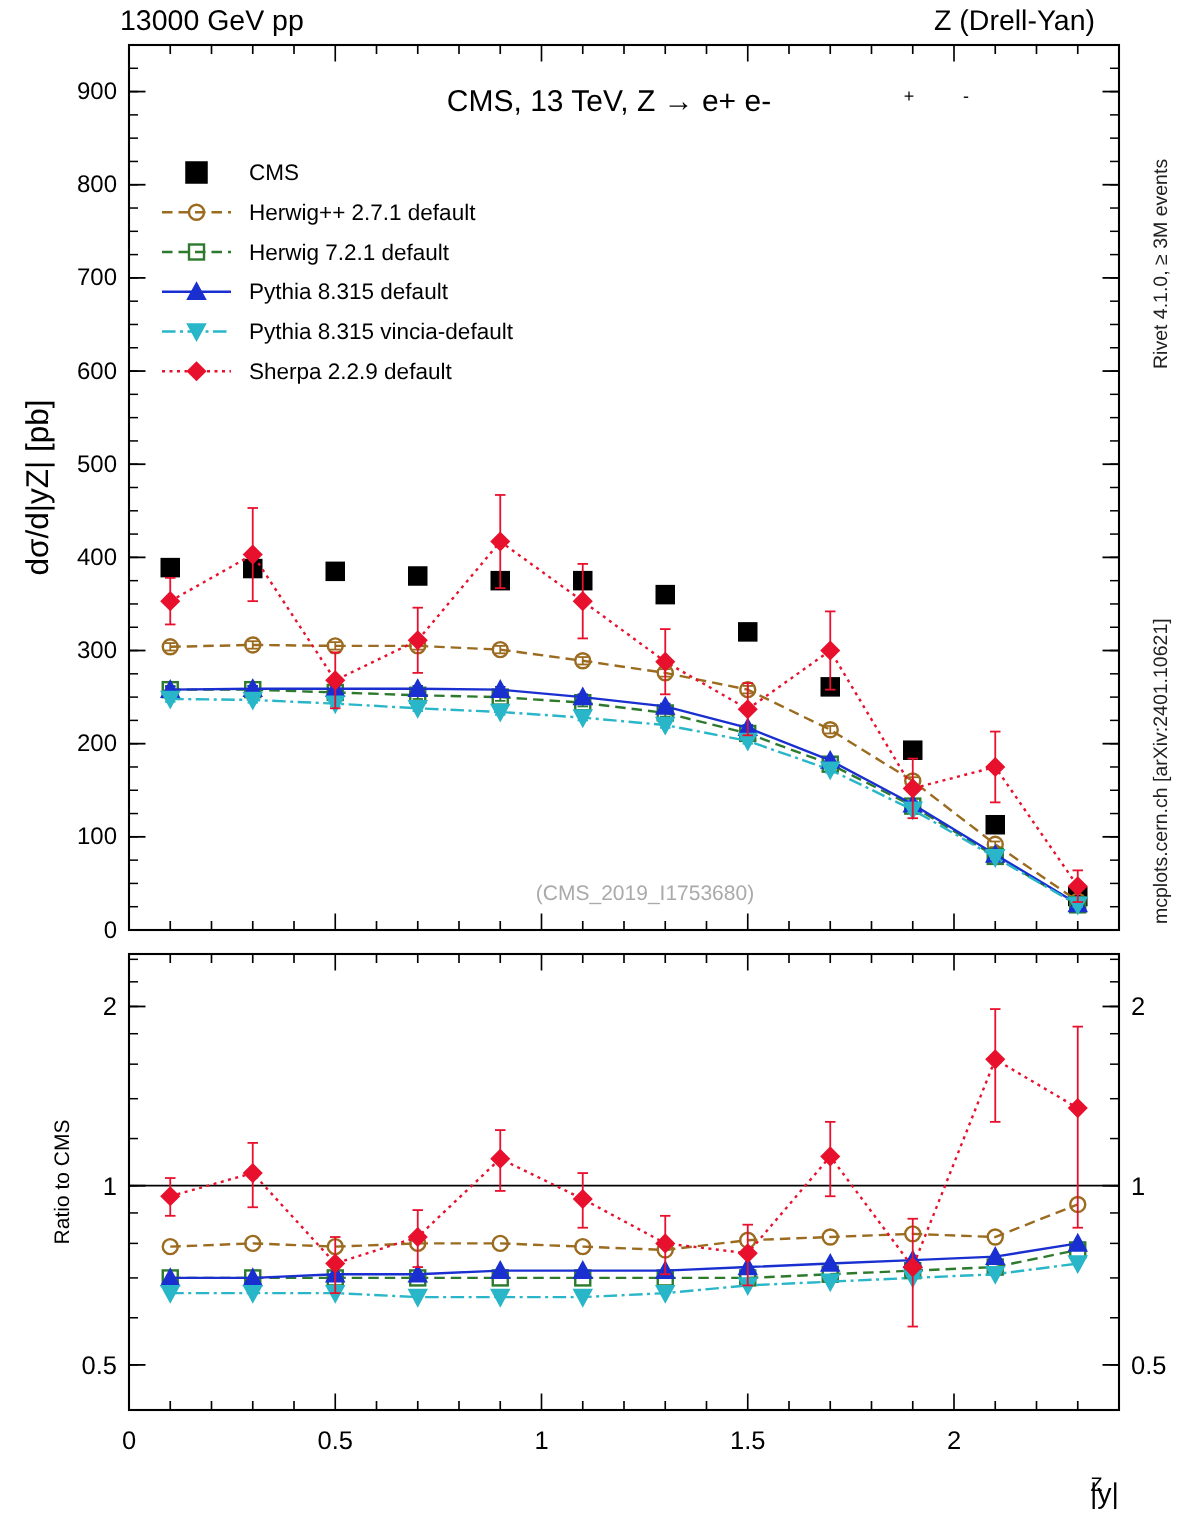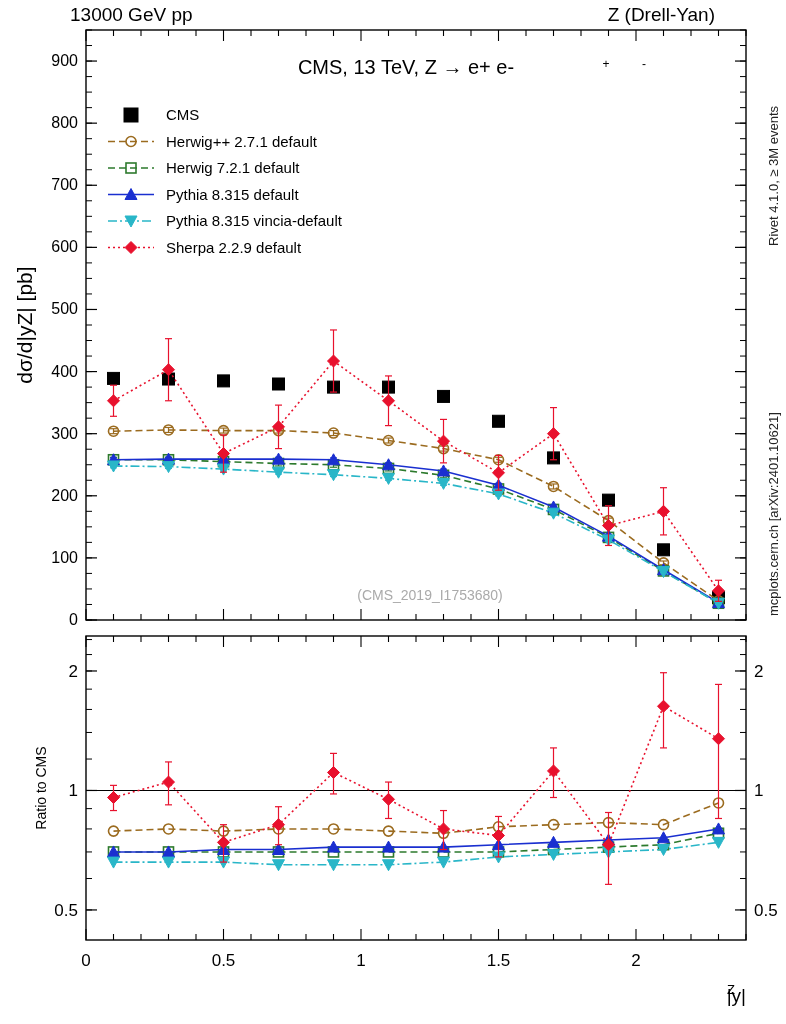--- a/index.html
+++ b/index.html
@@ -10,22 +10,22 @@
   .rot90{transform-origin:0 0;transform:rotate(-90deg);}
   .hdr{font-size:19px;}
   .small{font-size:13px;}
   svg{display:block;}
 </style>
 </head>
 <body>
 
 <div id="root">
 
-  <div class="abs txt hdr" style="left:70px;top:4px;text-align:right;">13000 GeV pp</div>
-  <div class="abs txt hdr" style="right:71px;top:4px;">Z (Drell-Yan)</div>
+  <div class="abs txt hdr" style="left:80px;top:4px;text-align:right;">13000 GeV pp</div>
+  <div class="abs txt hdr" style="right:56px;top:4px;">Z (Drell-Yan)</div>
 
   <div class="abs txt small rot90" style="left:766px;top:246px;color:#222;">Rivet 4.1.0,  ≥ 3M events</div>
   <div class="abs txt small rot90" style="left:766px;top:616px;color:#222;">mcplots.cern.ch [arXiv:2401.10621]</div>
 
   <svg class="abs" style="left:0;top:0;" width="786" height="1024">
     <g id="gen">
         <rect x="86" y="30" width="660" height="590" fill="none" stroke="#000" stroke-width="1.4"></rect>
         <rect x="86" y="636" width="660" height="304" fill="none" stroke="#000" stroke-width="1.4"></rect>
         <line x1="86" y1="620" x2="97" y2="620" stroke="#000" stroke-width="1.2"></line>
         <line x1="746" y1="620" x2="735" y2="620" stroke="#000" stroke-width="1.2"></line>

